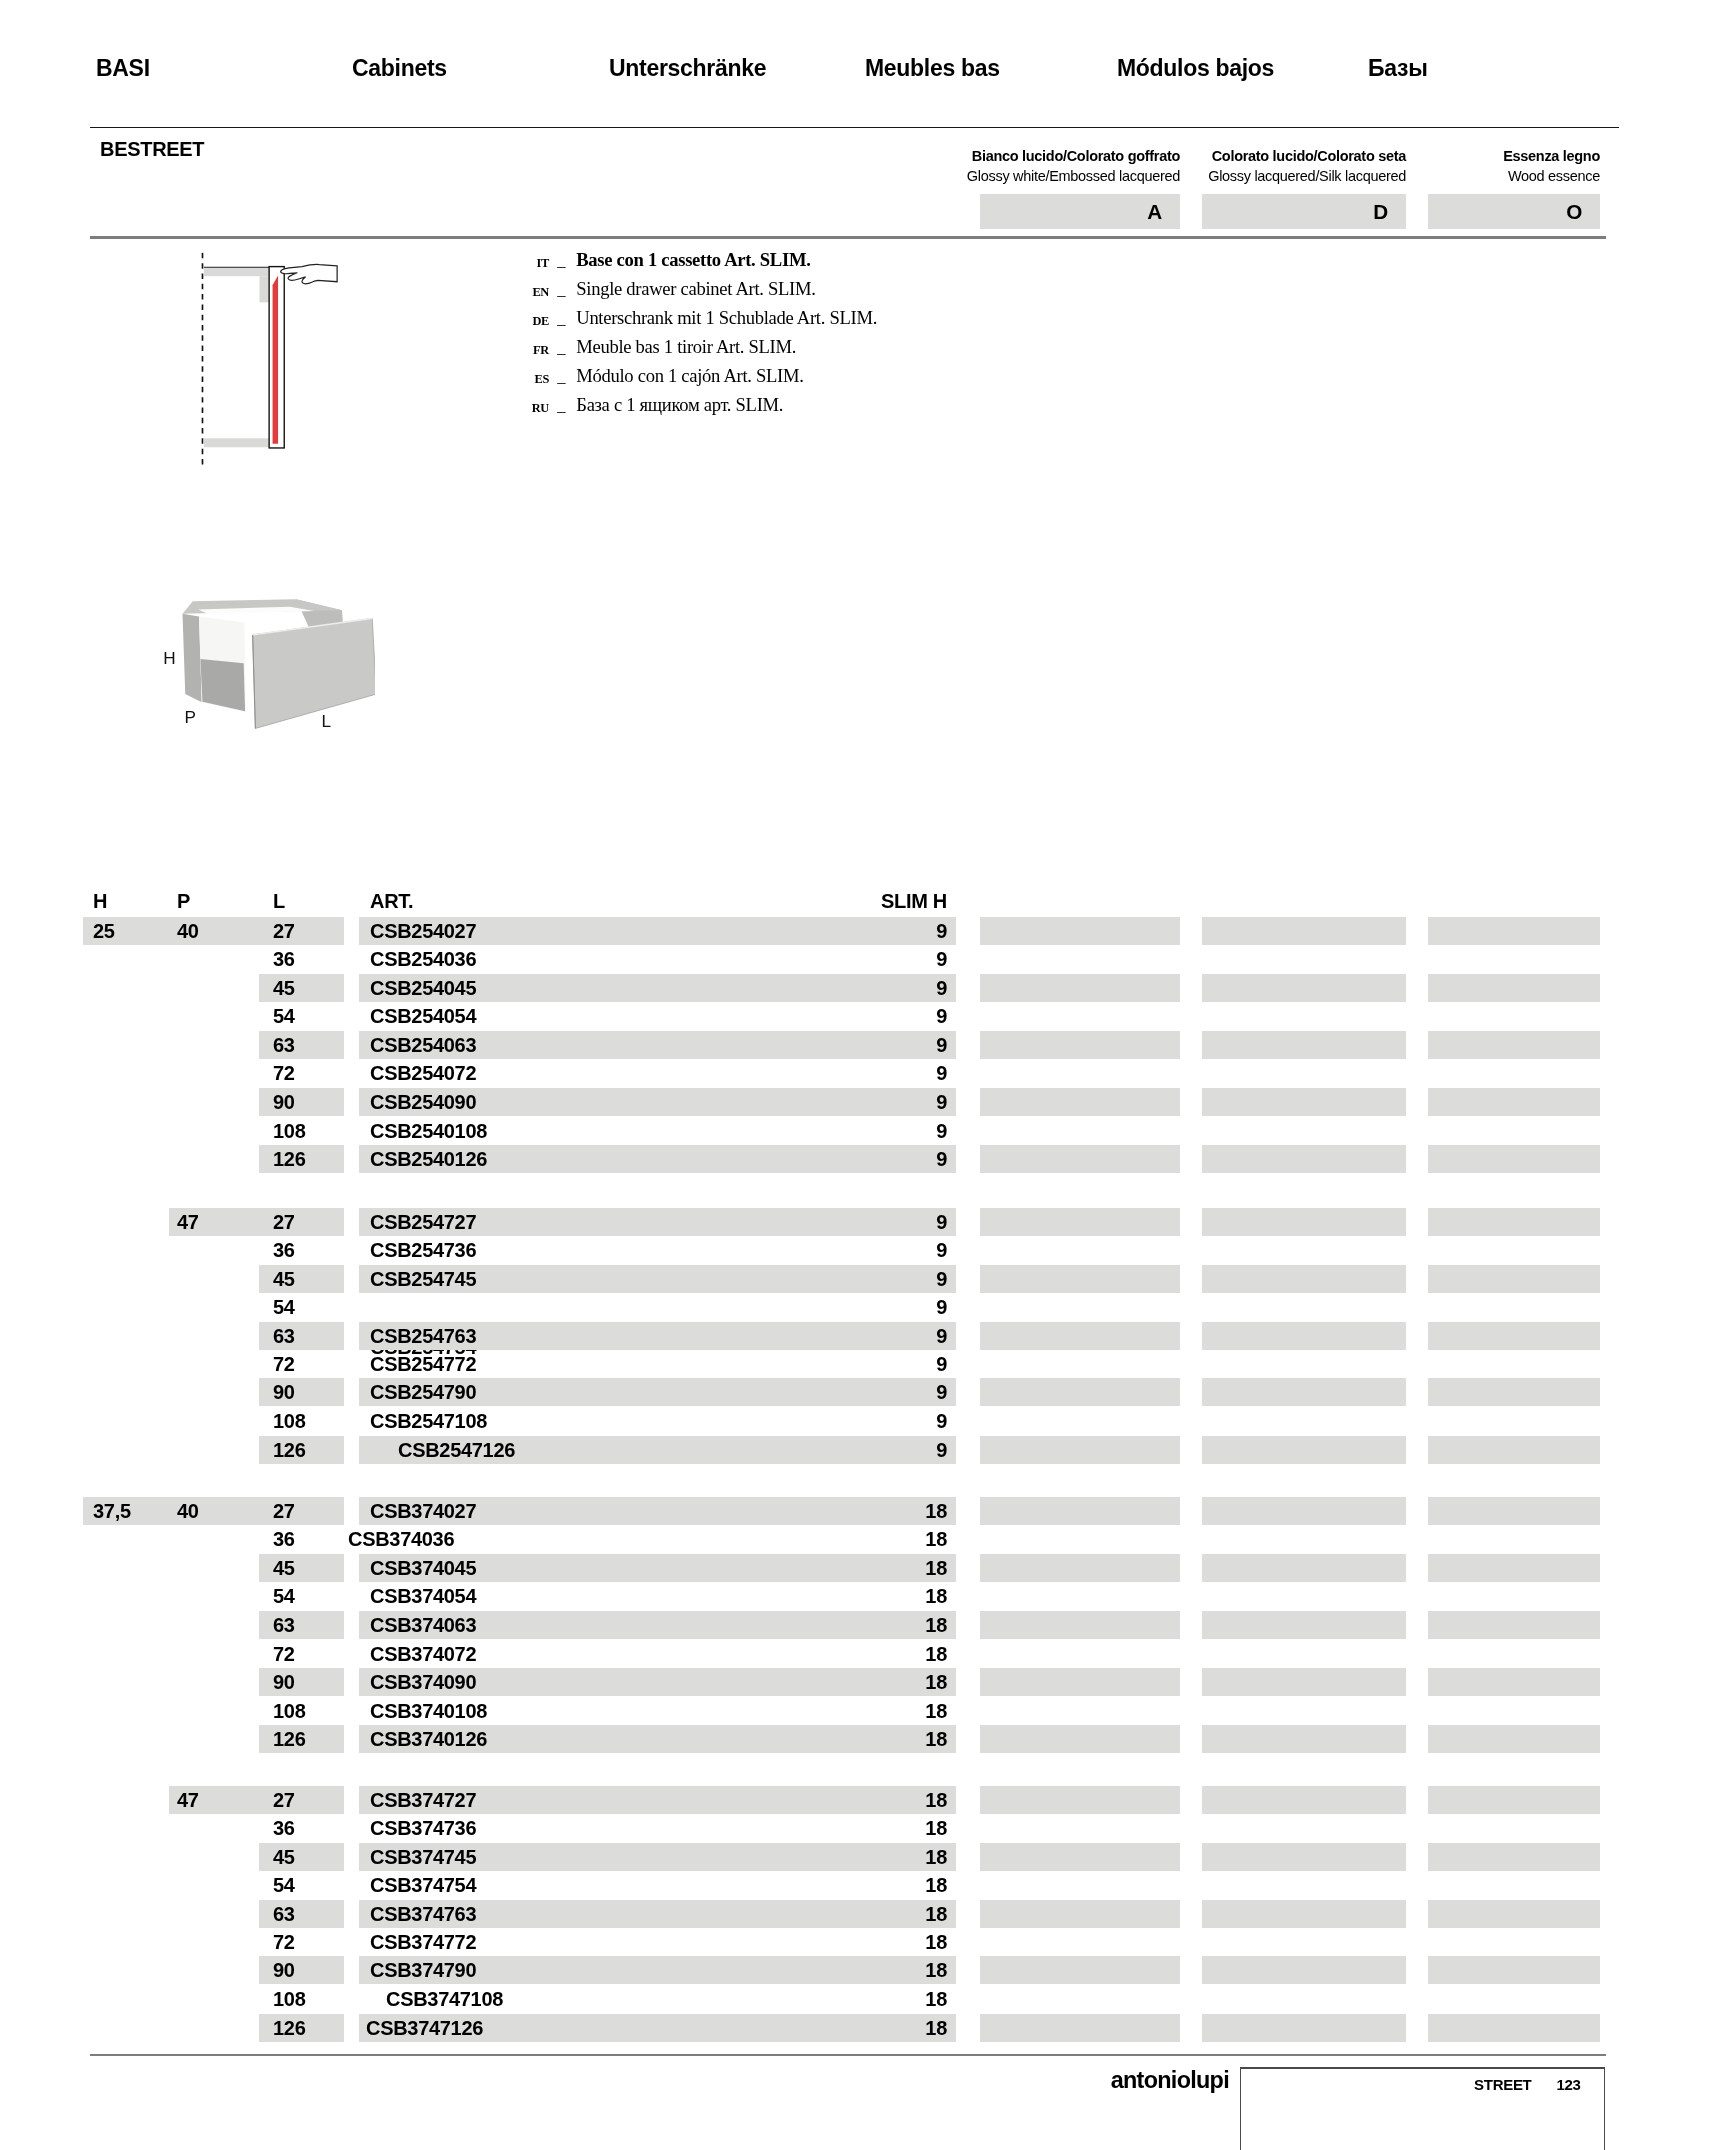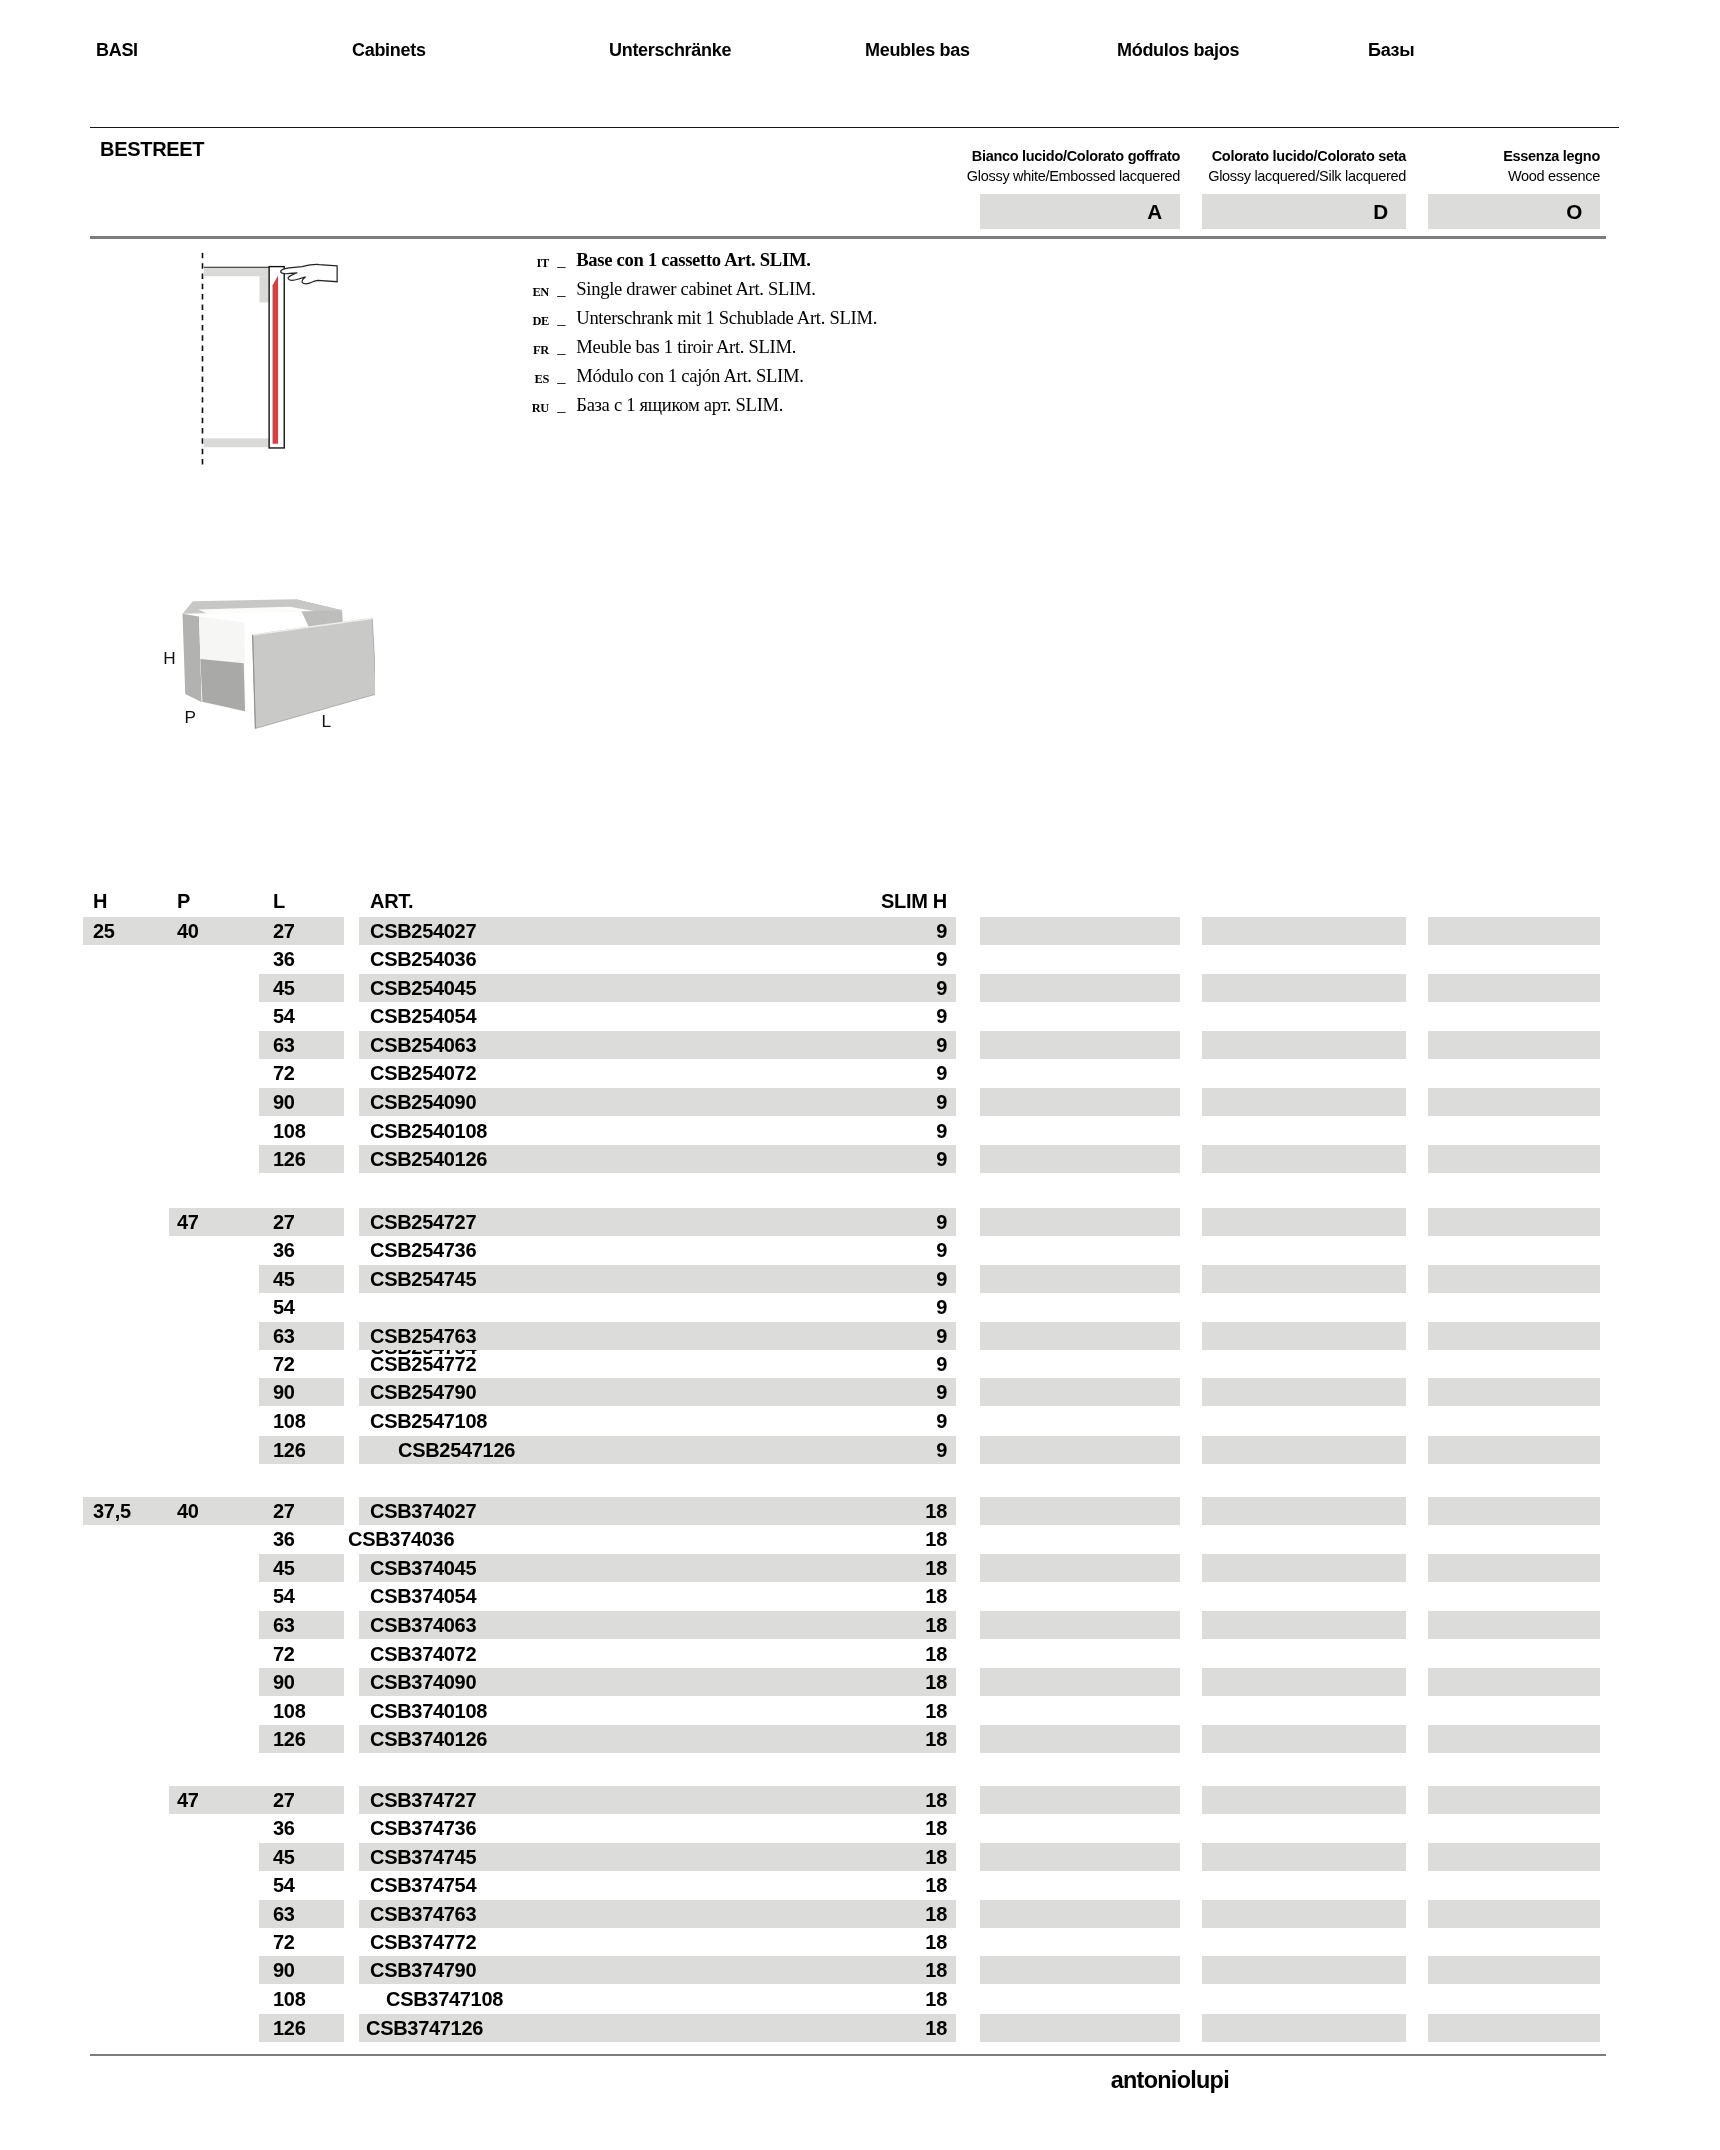--- a/index.html
+++ b/index.html
@@ -2,21 +2,21 @@
 <html style="font-size:11px"><head>
 <meta charset="utf-8">
 <style>
   html,body{margin:0;padding:0;background:#ffffff;}
   .page{
     position:relative;width:1721px;height:2151px;background:#fff;overflow:hidden;
     font-family:"Liberation Sans", sans-serif;color:#000;letter-spacing:-0.3px;
   }
   .abs{position:absolute;}
   
-  .cat{position:absolute;top:40px;font-size:18px;font-weight:700;white-space:nowrap;}
+  .cat{position:absolute;top:55px;font-size:23px;font-weight:700;white-space:nowrap;}
   .rule-thin{position:absolute;left:90px;width:1529px;height:1.4px;background:#161616;}
   .rule-thick{position:absolute;left:90px;width:1516px;height:2.8px;background:#7d7d7d;}
   .collection{position:absolute;left:100px;top:138px;font-size:20px;font-weight:700;}
   
   .finish{position:absolute;top:138px;width:227px;text-align:right;line-height:20px;font-size:14.5px;}
   .finish .t{font-weight:700;margin-top:8px;}
   .finish-box{position:absolute;top:194px;height:35px;background:var(--stripe,#dcdcda);
     font-size:20.7px;font-weight:700;text-align:right;line-height:35px;box-sizing:border-box;padding-right:18px;}
   
   .desc-row{position:absolute;left:530px;display:flex;align-items:flex-end;white-space:nowrap;font-family:Liberation Serif, serif;}
@@ -424,15 +424,18 @@
         <span class="stripe" style="left: 1202px; width: 204px;"></span>
         <span class="stripe" style="left: 1428px; width: 172px;"></span>
         <span class="tcell" style="left: 273px;">126</span>
         <span class="tcell" style="left: 366px;">CSB3747126</span>
         <span class="tcell slim" style="left: 758px; width: 189px;">18</span>
       </div>
     </div>
 
   <div class="rule-thick" style="top:2054px;height:2.1px"></div>
   <div class="logo">antoniolupi</div>
+  <div class="pagebox">
+    <span class="series">STREET</span><span>123</span>
+  </div>
 
 </div>
 
 
 </body></html>

